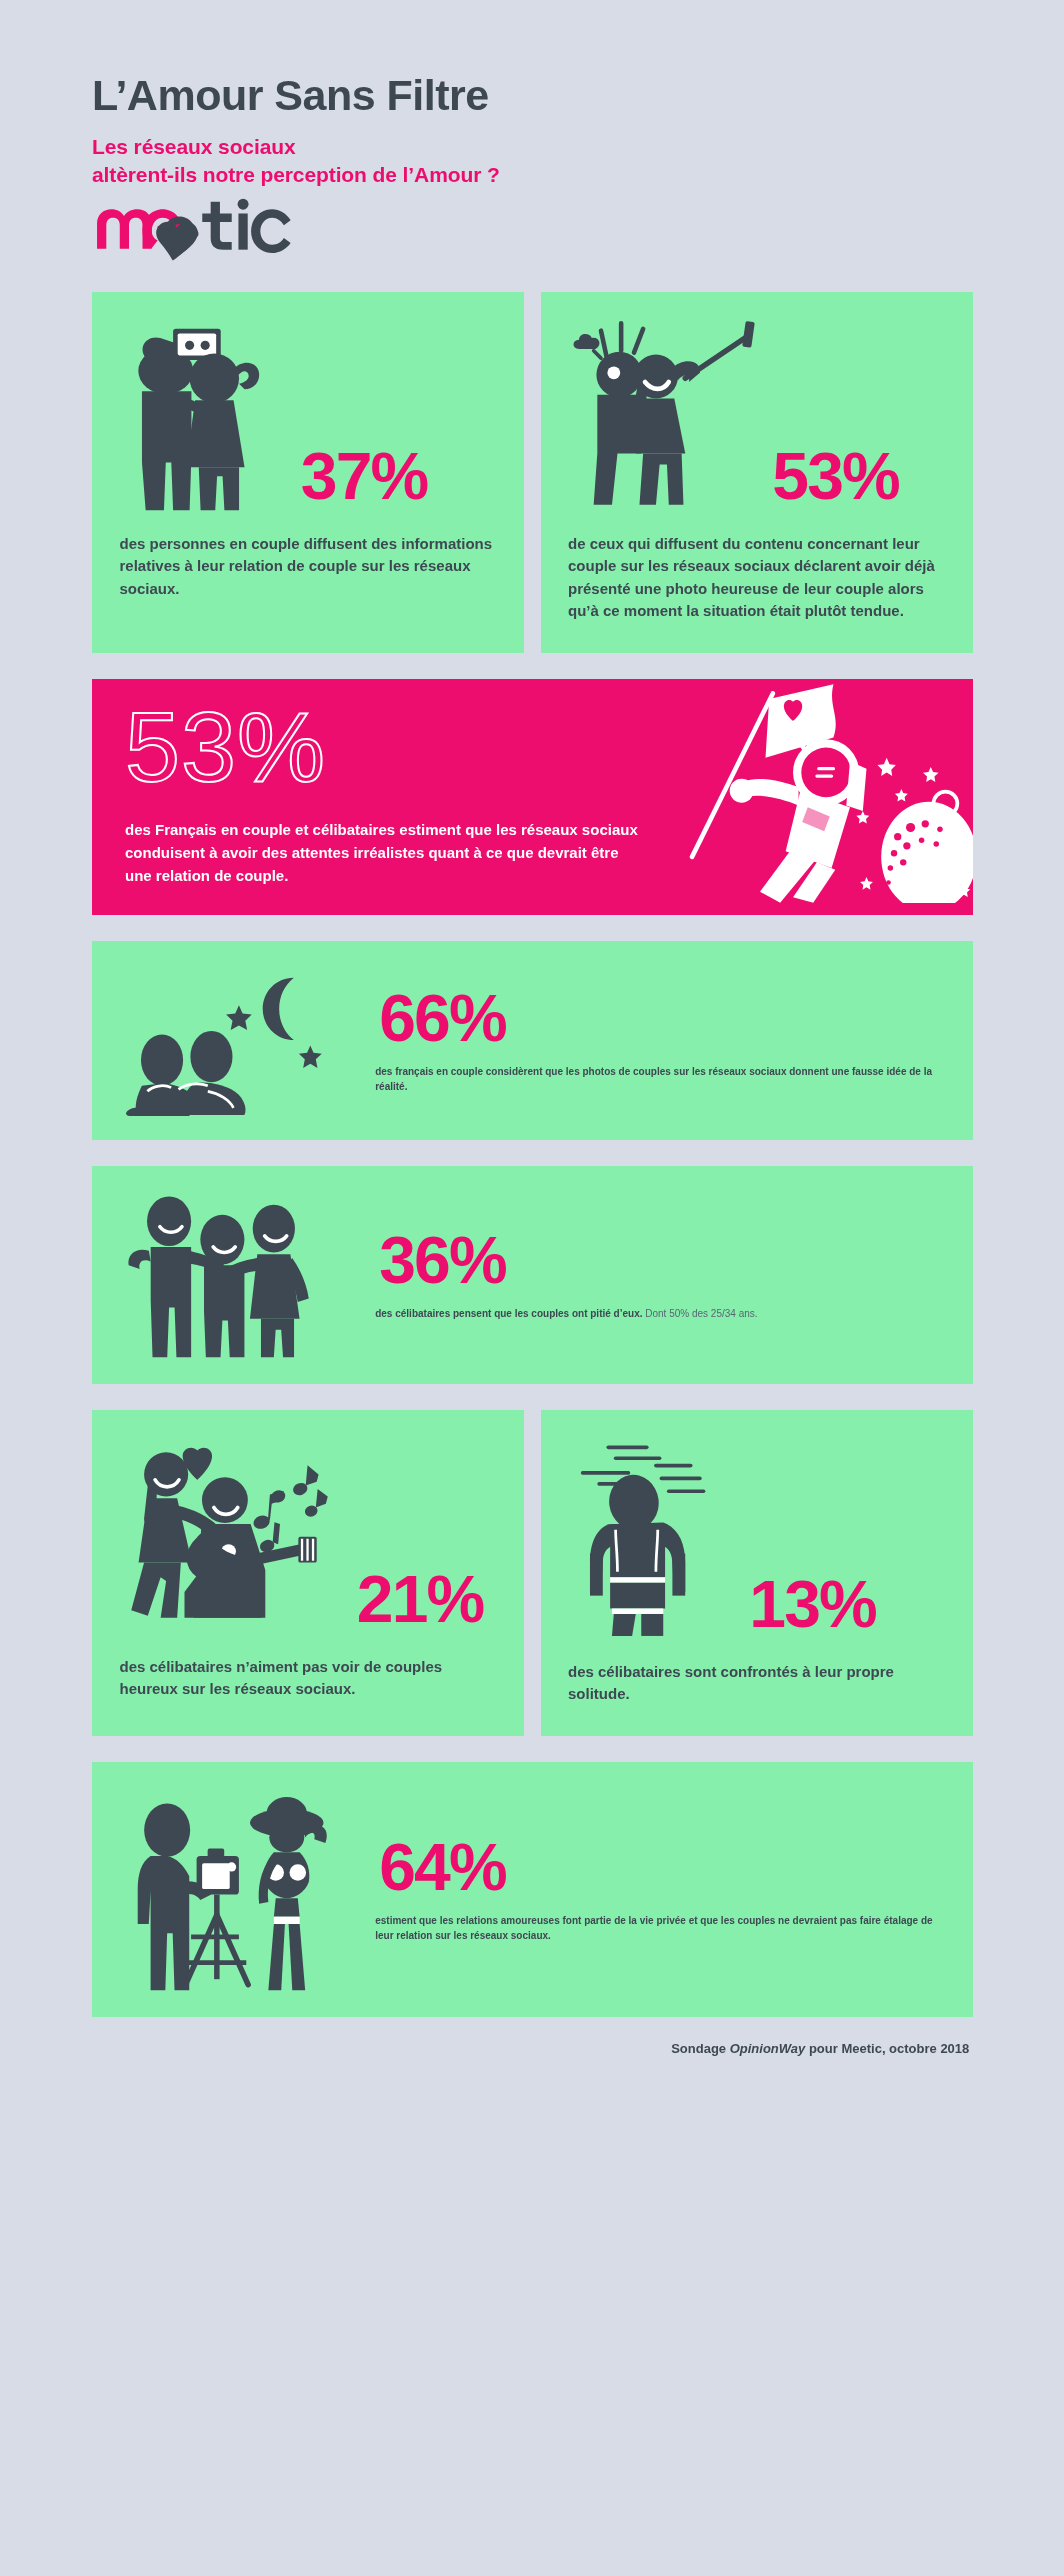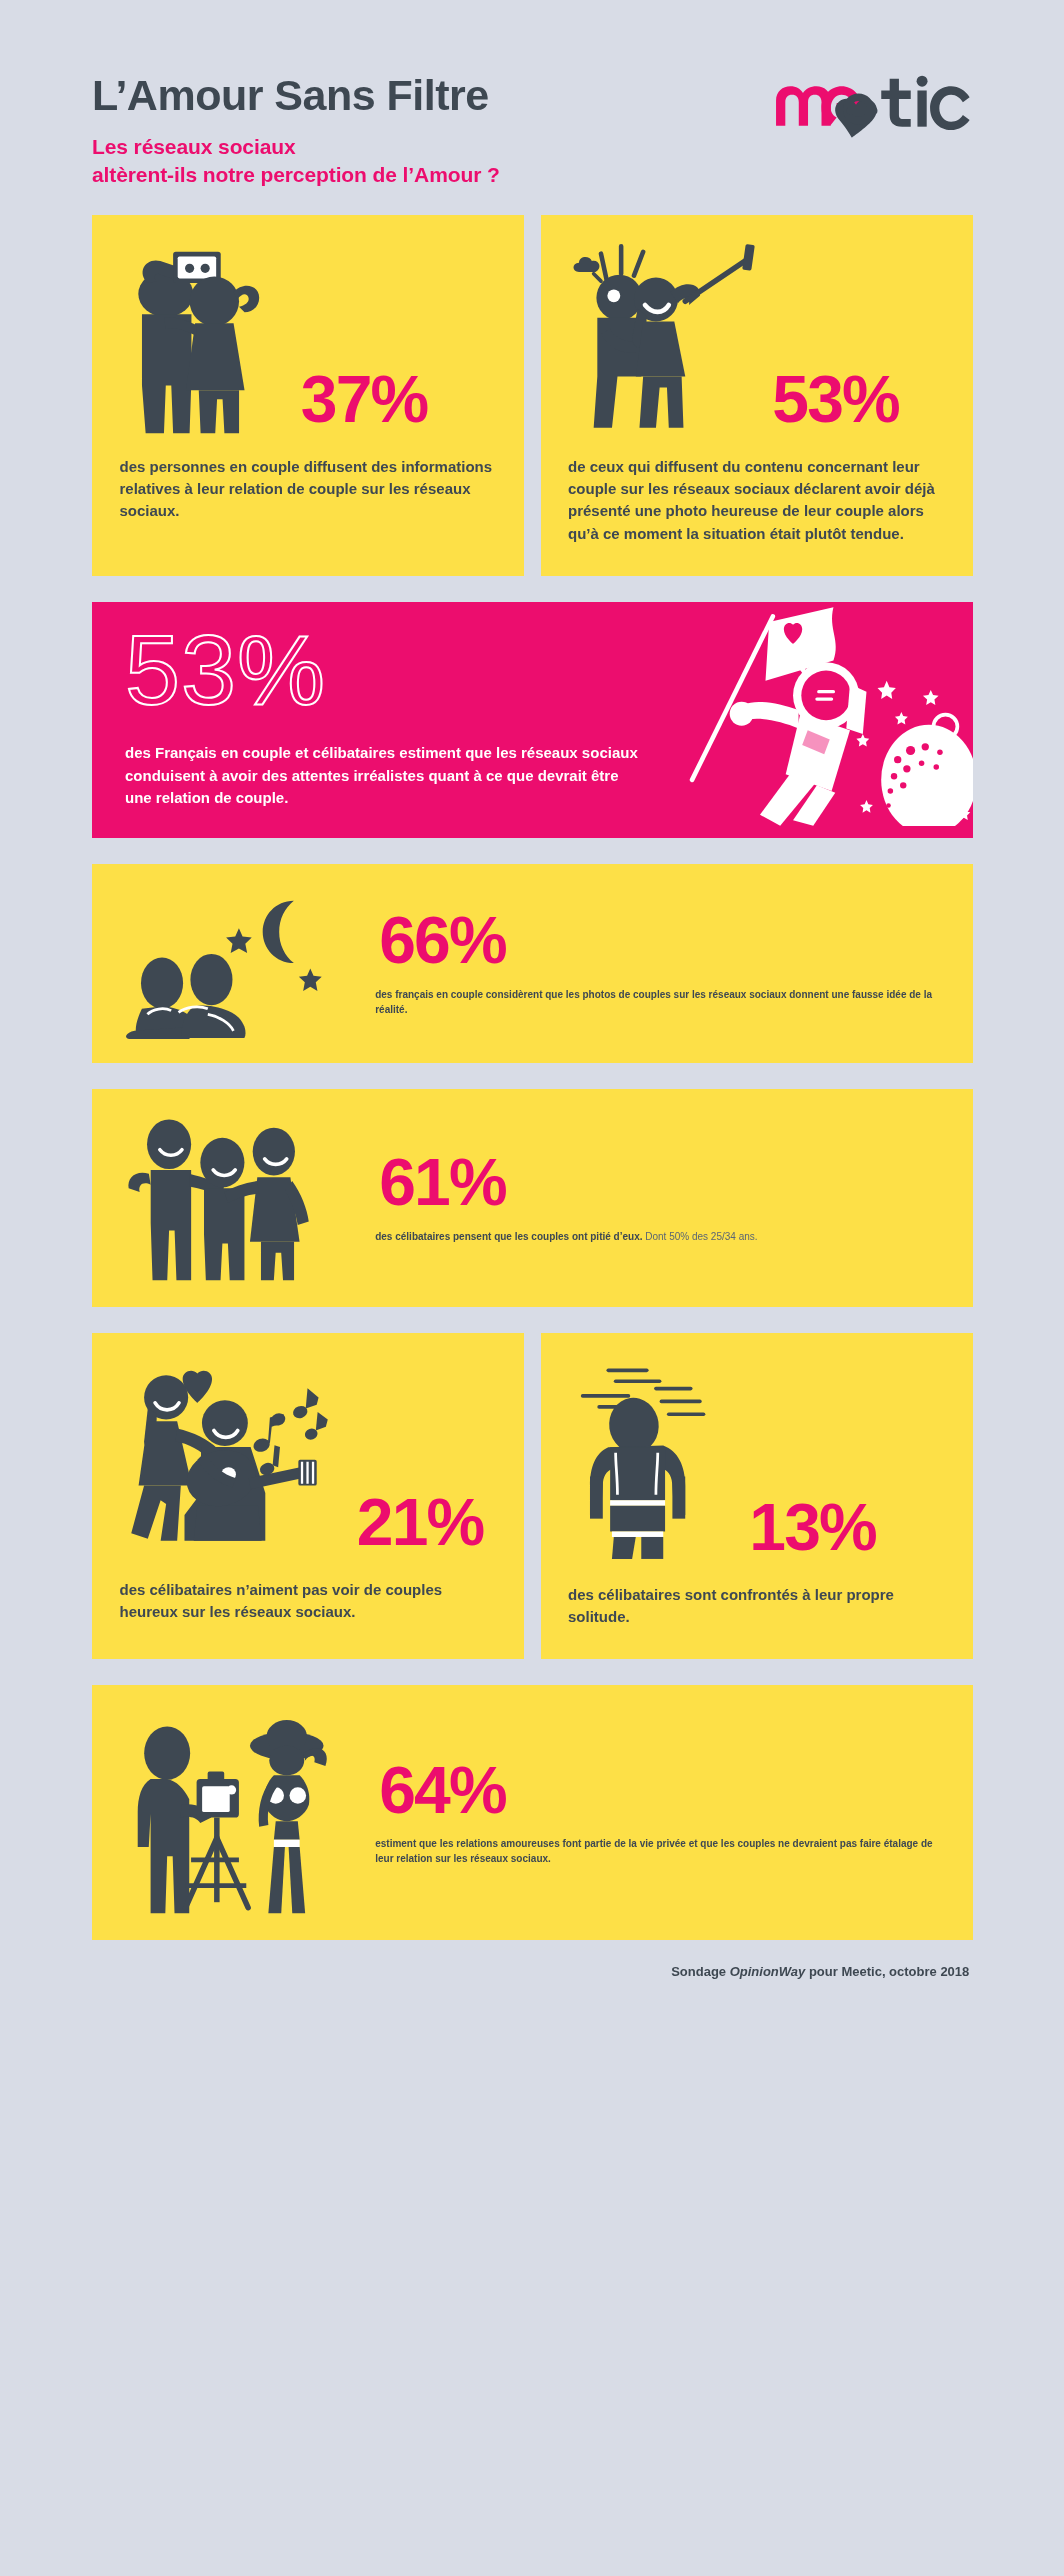--- a/index.html
+++ b/index.html
@@ -19,20 +19,21 @@
     position: relative;
     padding: 0 92px;
   }
 
   
   .header {
     padding-top: 66px;
     display: flex;
     align-items: flex-start;
     justify-content: space-between;
+    flex-direction: column;
   }
   .header-left { padding-top: 7.3px; }
   .title {
     font-size: 43px;
     font-weight: bold;
     letter-spacing: -0.5px;
     color: #3e4852;
     line-height: 1.05;
   }
   .subtitle {
@@ -47,21 +48,21 @@
   
   .logo { width: 202px; height: 68px; margin-top: 9.2px; }
 
   
   .grid-row {
     display: flex;
     gap: 16.5px;
     margin-top: 26px;
   }
   .card {
-    background: #fde047;
+    background: #86efac;
     position: relative;
   }
   .card-half { width: 432px; }
   .card-full { width: 881px; }
 
   
   .stat-top {
     display: flex;
     align-items: flex-end;
     padding: 24px 27.5px 0 27.5px;
@@ -398,21 +399,21 @@
               <path d="M146 70 L182 70 L192 140 L138 140 Z"></path>
               <path d="M150 140 L150 182 L164 182 L166 152 L172 152 L174 182 L186 182 L186 140 Z"></path>
 
               <path d="M146 74 C132 76 120 80 110 86 L114 98 C126 92 138 88 148 88 Z"></path>
 
               <path d="M184 74 C194 88 200 104 202 118 L190 122 C188 108 182 94 176 84 Z"></path>
             </g>
           </svg>
         </div>
         <div class="col-text">
-          <div class="pct">61%</div>
+          <div class="pct">36%</div>
           <div class="caption-inline"><span>des célibataires pensent que les couples ont pitié d’eux.</span><span class="light"> Dont 50% des 25/34 ans.</span></div>
         </div>
       </div>
     </div>
   </div>
 
   <div class="grid-row">
 
     <div class="card card-half">
       <div class="stat-top">

